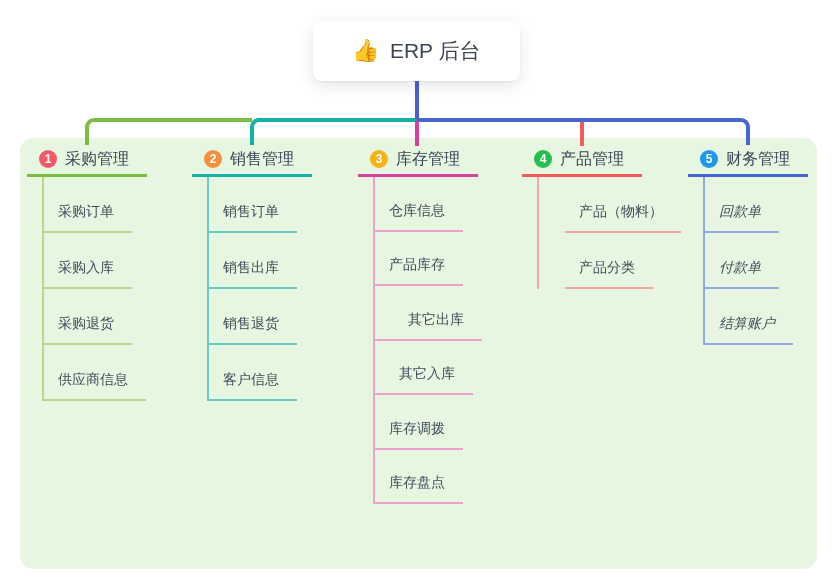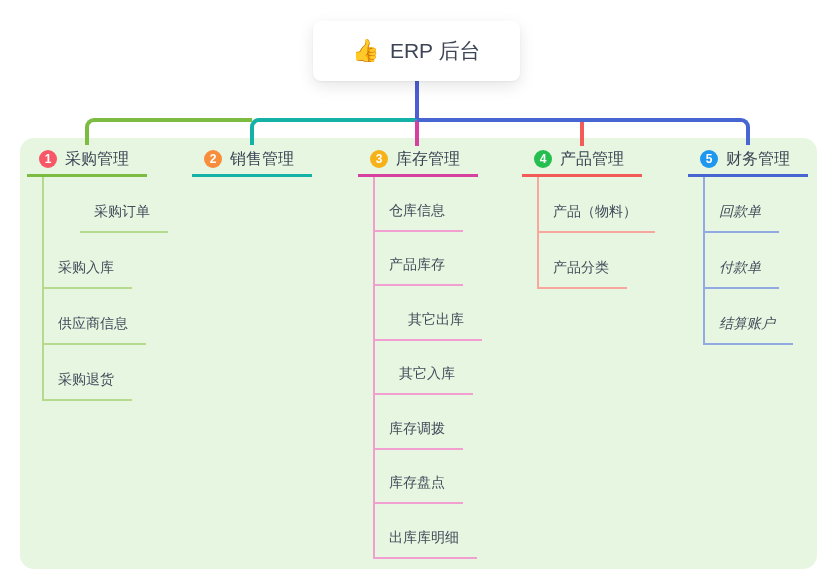--- a/index.html
+++ b/index.html
@@ -63,37 +63,51 @@
 <div class="stem" id="root-stem" style="background: rgb(76, 94, 211);"></div>
 
 <div id="branches">
     <div class="branch" style="left: 27px; top: 148px;">
       <div class="b-header" style="border-bottom-color: rgb(124, 189, 65);">
         <span class="badge" style="background: rgb(246, 88, 103);">1</span>
         <span>采购管理</span>
       </div>
       <div class="children" style="border-left-color: rgb(181, 218, 142);">
         <div class="child">
-          <span class="lbl" style="border-bottom-color: rgb(181, 218, 142); margin-left: 36px;">采购订单</span>
+          <span class="lbl" style="border-bottom-color: rgb(181, 218, 142);">采购订单</span>
         </div>
         <div class="child">
           <span class="lbl" style="border-bottom-color: rgb(181, 218, 142);">采购入库</span>
         </div>
         <div class="child">
-          <span class="lbl" style="border-bottom-color: rgb(181, 218, 142);">供应商信息</span>
+          <span class="lbl" style="border-bottom-color: rgb(181, 218, 142);">采购退货</span>
         </div>
         <div class="child">
-          <span class="lbl" style="border-bottom-color: rgb(181, 218, 142);">采购退货</span>
+          <span class="lbl" style="border-bottom-color: rgb(181, 218, 142);">供应商信息</span>
         </div>
       </div>
     </div>
     <div class="branch" style="left: 192px; top: 148px;">
       <div class="b-header" style="border-bottom-color: rgb(20, 177, 166);">
         <span class="badge" style="background: rgb(248, 141, 59);">2</span>
         <span>销售管理</span>
+      </div>
+      <div class="children" style="border-left-color: rgb(102, 203, 194);">
+        <div class="child">
+          <span class="lbl" style="border-bottom-color: rgb(102, 203, 194);">销售订单</span>
+        </div>
+        <div class="child">
+          <span class="lbl" style="border-bottom-color: rgb(102, 203, 194);">销售出库</span>
+        </div>
+        <div class="child">
+          <span class="lbl" style="border-bottom-color: rgb(102, 203, 194);">销售退货</span>
+        </div>
+        <div class="child">
+          <span class="lbl" style="border-bottom-color: rgb(102, 203, 194);">客户信息</span>
+        </div>
       </div>
     </div>
     <div class="branch dense" style="left: 358px; top: 148px;">
       <div class="b-header" style="border-bottom-color: rgb(214, 65, 159);">
         <span class="badge" style="background: rgb(247, 177, 25);">3</span>
         <span>库存管理</span>
       </div>
       <div class="children" style="border-left-color: rgb(240, 159, 208);">
         <div class="child">
           <span class="lbl" style="border-bottom-color: rgb(240, 159, 208);">仓库信息</span>
@@ -106,31 +120,28 @@
         </div>
         <div class="child">
           <span class="lbl" style="border-bottom-color: rgb(240, 159, 208); padding-left: 24px;">其它入库</span>
         </div>
         <div class="child">
           <span class="lbl" style="border-bottom-color: rgb(240, 159, 208);">库存调拨</span>
         </div>
         <div class="child">
           <span class="lbl" style="border-bottom-color: rgb(240, 159, 208);">库存盘点</span>
         </div>
-        <div class="child">
-          <span class="lbl" style="border-bottom-color: rgb(240, 159, 208);">出库库明细</span>
-        </div>
       </div>
     </div>
     <div class="branch" style="left: 522px; top: 148px;">
       <div class="b-header" style="border-bottom-color: rgb(242, 91, 88);">
         <span class="badge" style="background: rgb(36, 191, 78);">4</span>
         <span>产品管理</span>
       </div>
-      <div class="children" style="border-left-color: rgb(248, 166, 160);">
+      <div class="children" style="border-left-color: rgb(248, 166, 160); padding-left: 26px;">
         <div class="child">
           <span class="lbl" style="border-bottom-color: rgb(248, 166, 160);">产品（物料）</span>
         </div>
         <div class="child">
           <span class="lbl" style="border-bottom-color: rgb(248, 166, 160);">产品分类</span>
         </div>
       </div>
     </div>
     <div class="branch" style="left: 688px; top: 148px;">
       <div class="b-header" style="border-bottom-color: rgb(71, 102, 210);">

